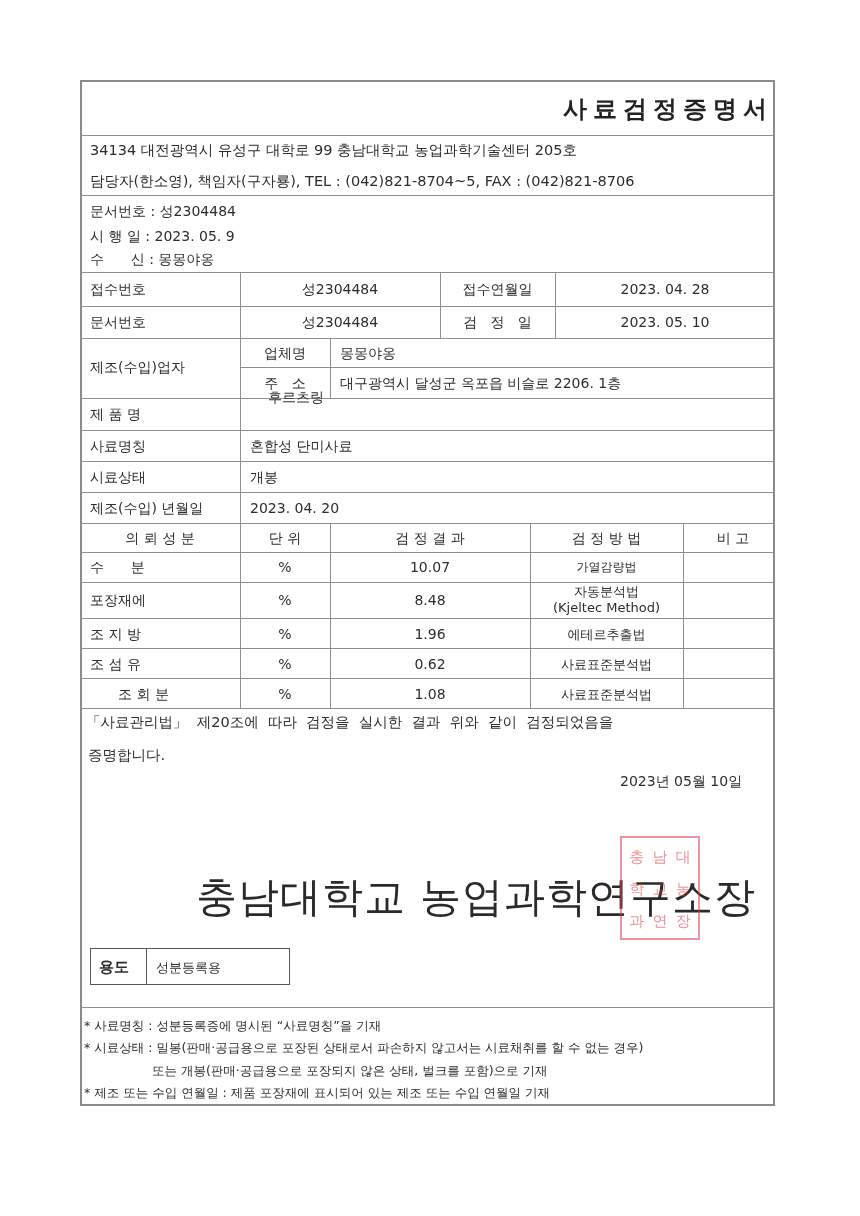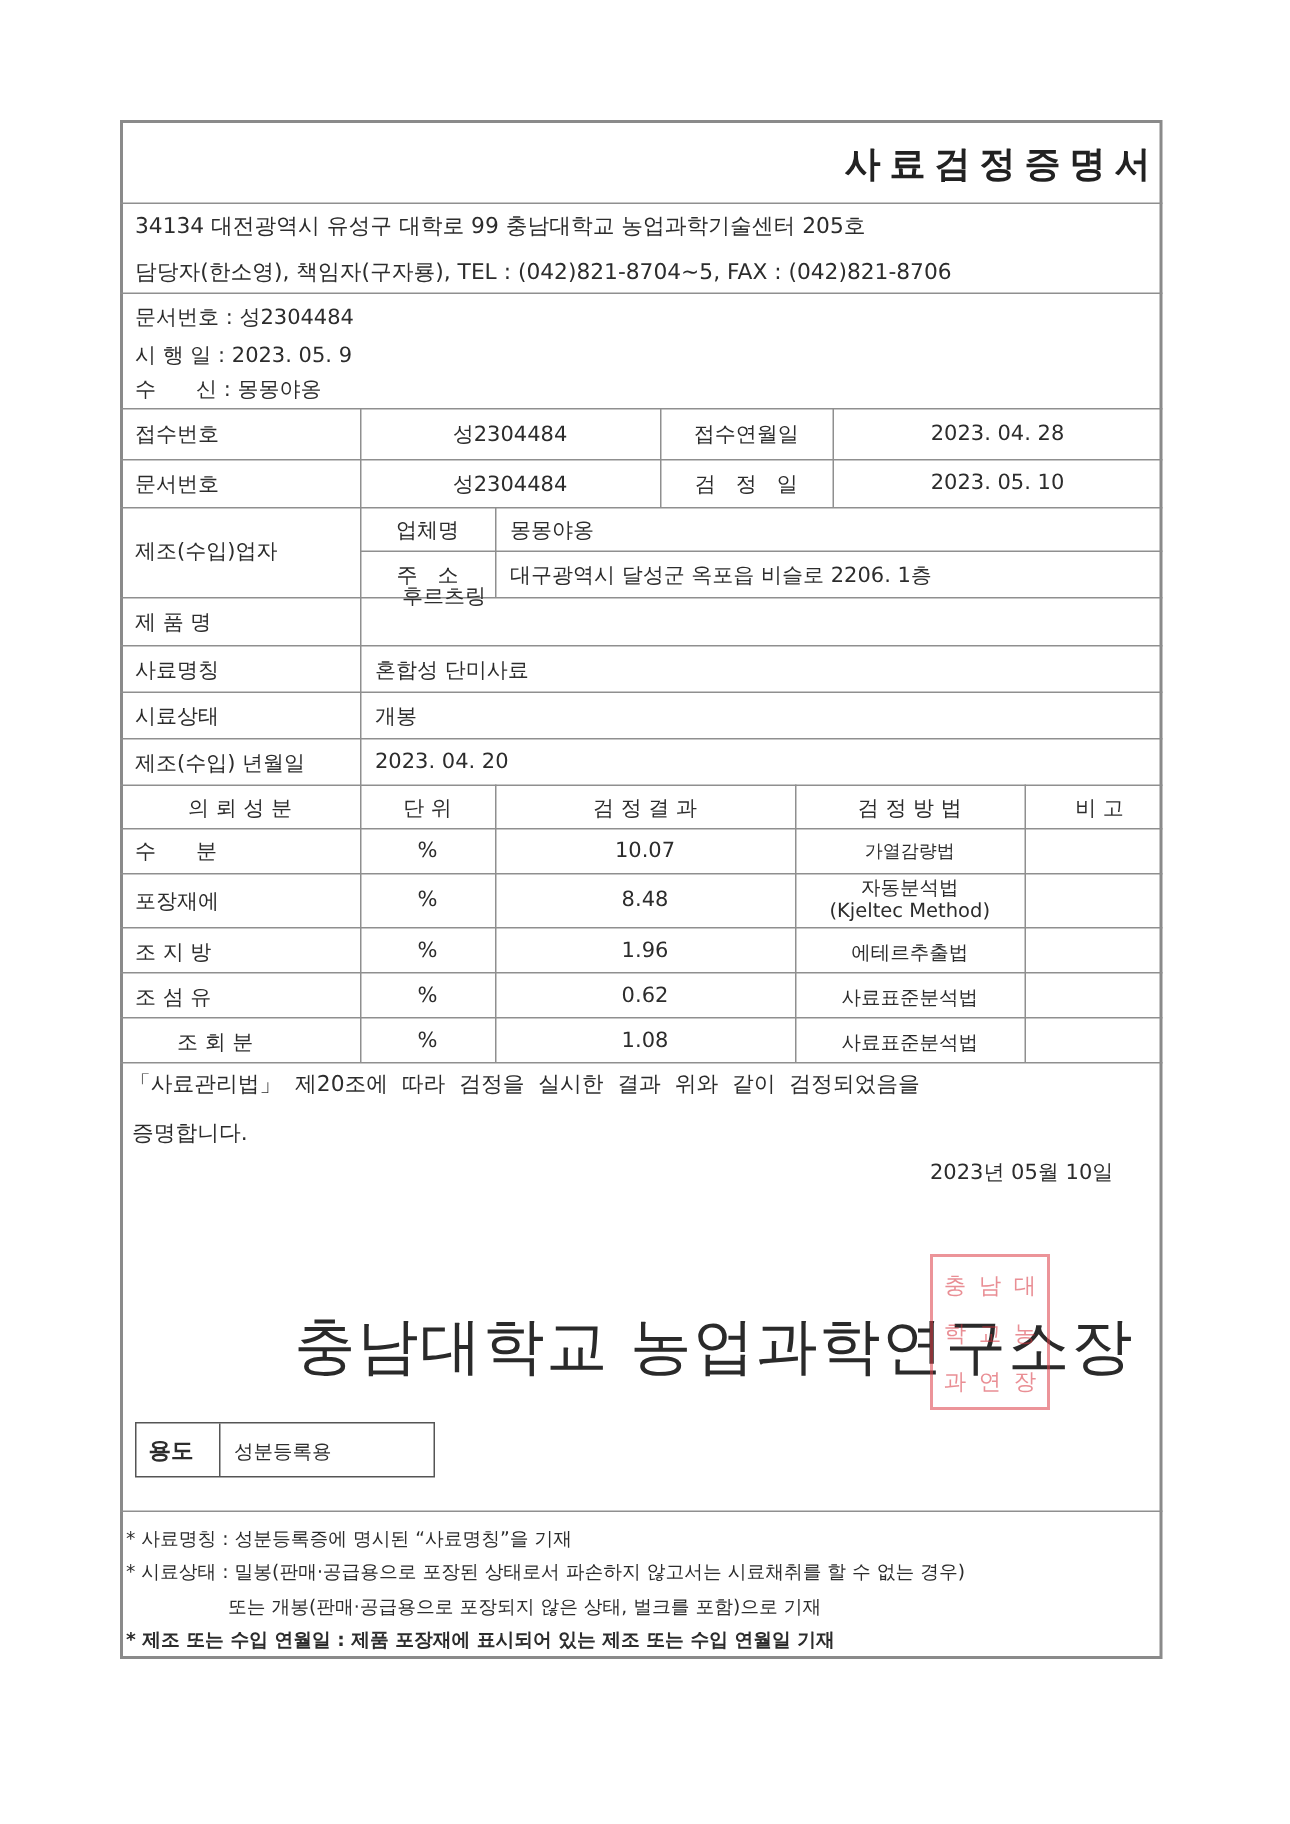--- a/index.html
+++ b/index.html
@@ -151,13 +151,13 @@
 
 <div class="usage-box">
   <div class="vline" style="left:55px; top:0; height:35px; border-left:1.5px solid #555;"></div>
   <div class="txt" style="left:8px; top:9px; font-size:15px; font-weight:bold;">용도</div>
   <div class="txt" style="left:65px; top:10px; font-size:13px;">성분등록용</div>
 </div>
 
 <div class="txt" style="left:84px; top:1018px; font-size:12.5px;">* 사료명칭 : 성분등록증에 명시된 “사료명칭”을 기재</div>
 <div class="txt" style="left:84px; top:1040px; font-size:12.5px;">* 시료상태 : 밀봉(판매·공급용으로 포장된 상태로서 파손하지 않고서는 시료채취를 할 수 없는 경우)</div>
 <div class="txt" style="left:152px; top:1063px; font-size:12.5px;">또는 개봉(판매·공급용으로 포장되지 않은 상태, 벌크를 포함)으로 기재</div>
-<div class="txt" style="left:84px; top:1085px; font-size:12.5px;font-weight:bold;">* 제조 또는 수입 연월일 : 제품 포장재에 표시되어 있는 제조 또는 수입 연월일 기재</div>
+<div class="txt" style="left:84px; top:1085px; font-size:12.5px;">* 제조 또는 수입 연월일 : 제품 포장재에 표시되어 있는 제조 또는 수입 연월일 기재</div>
 
 </body></html>

